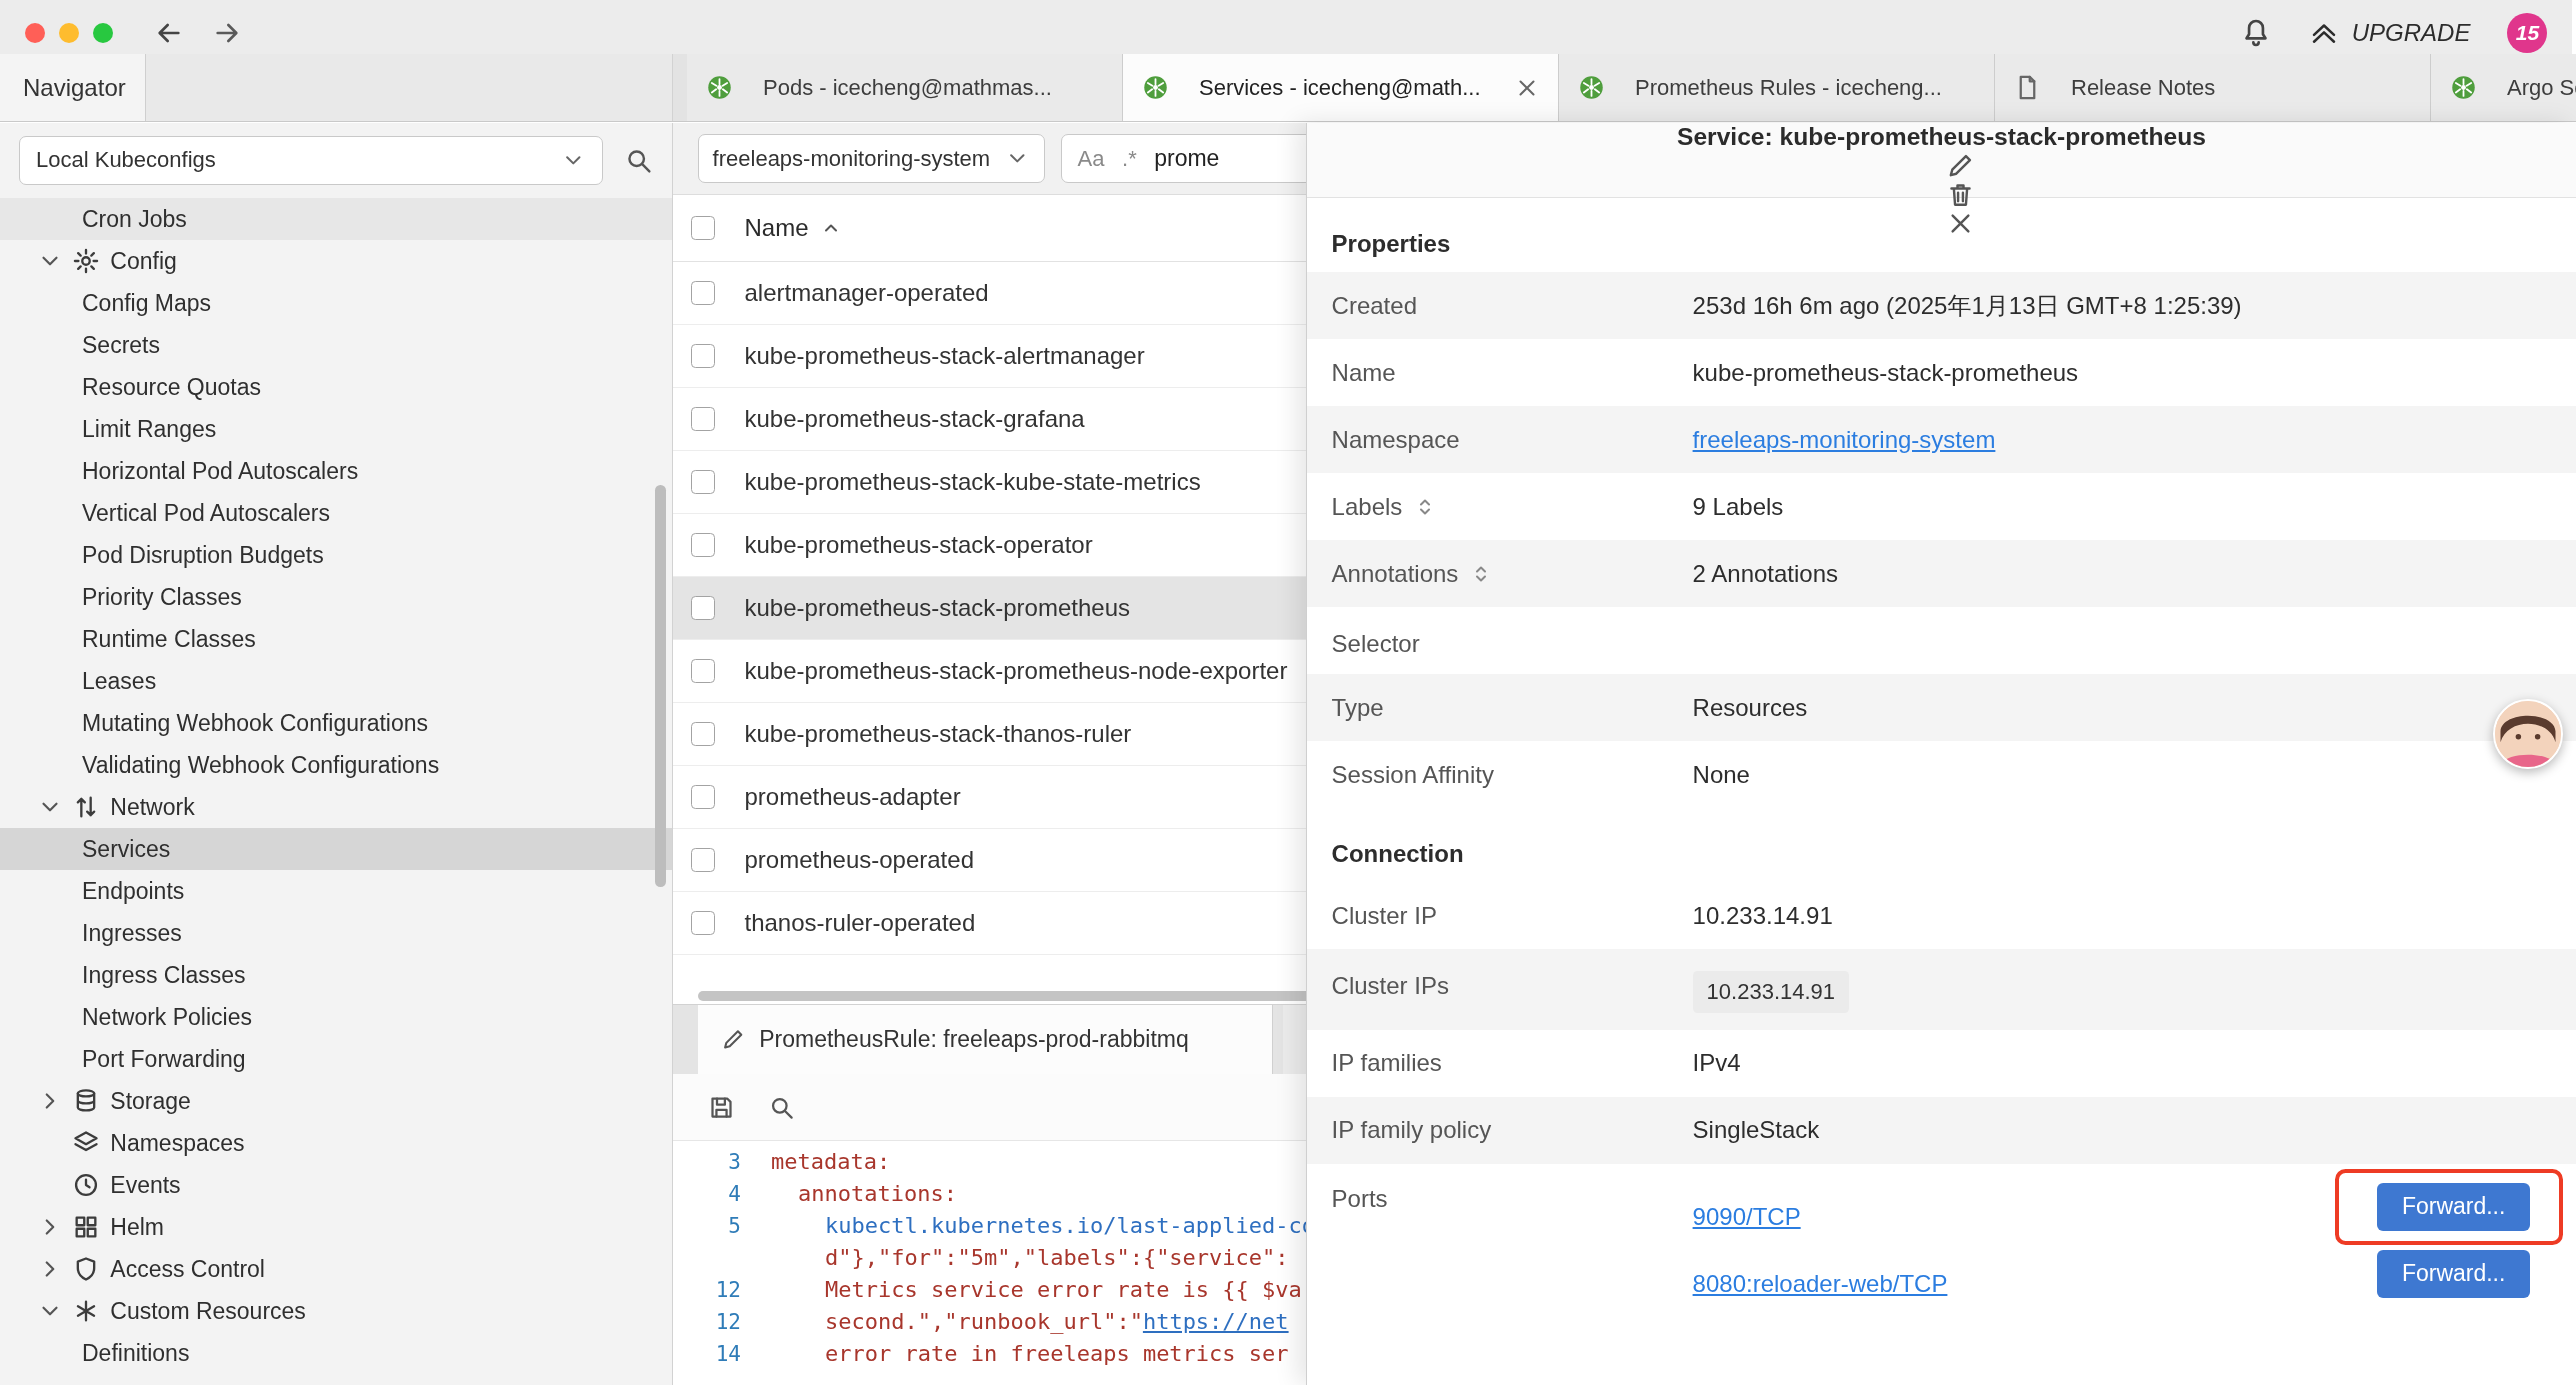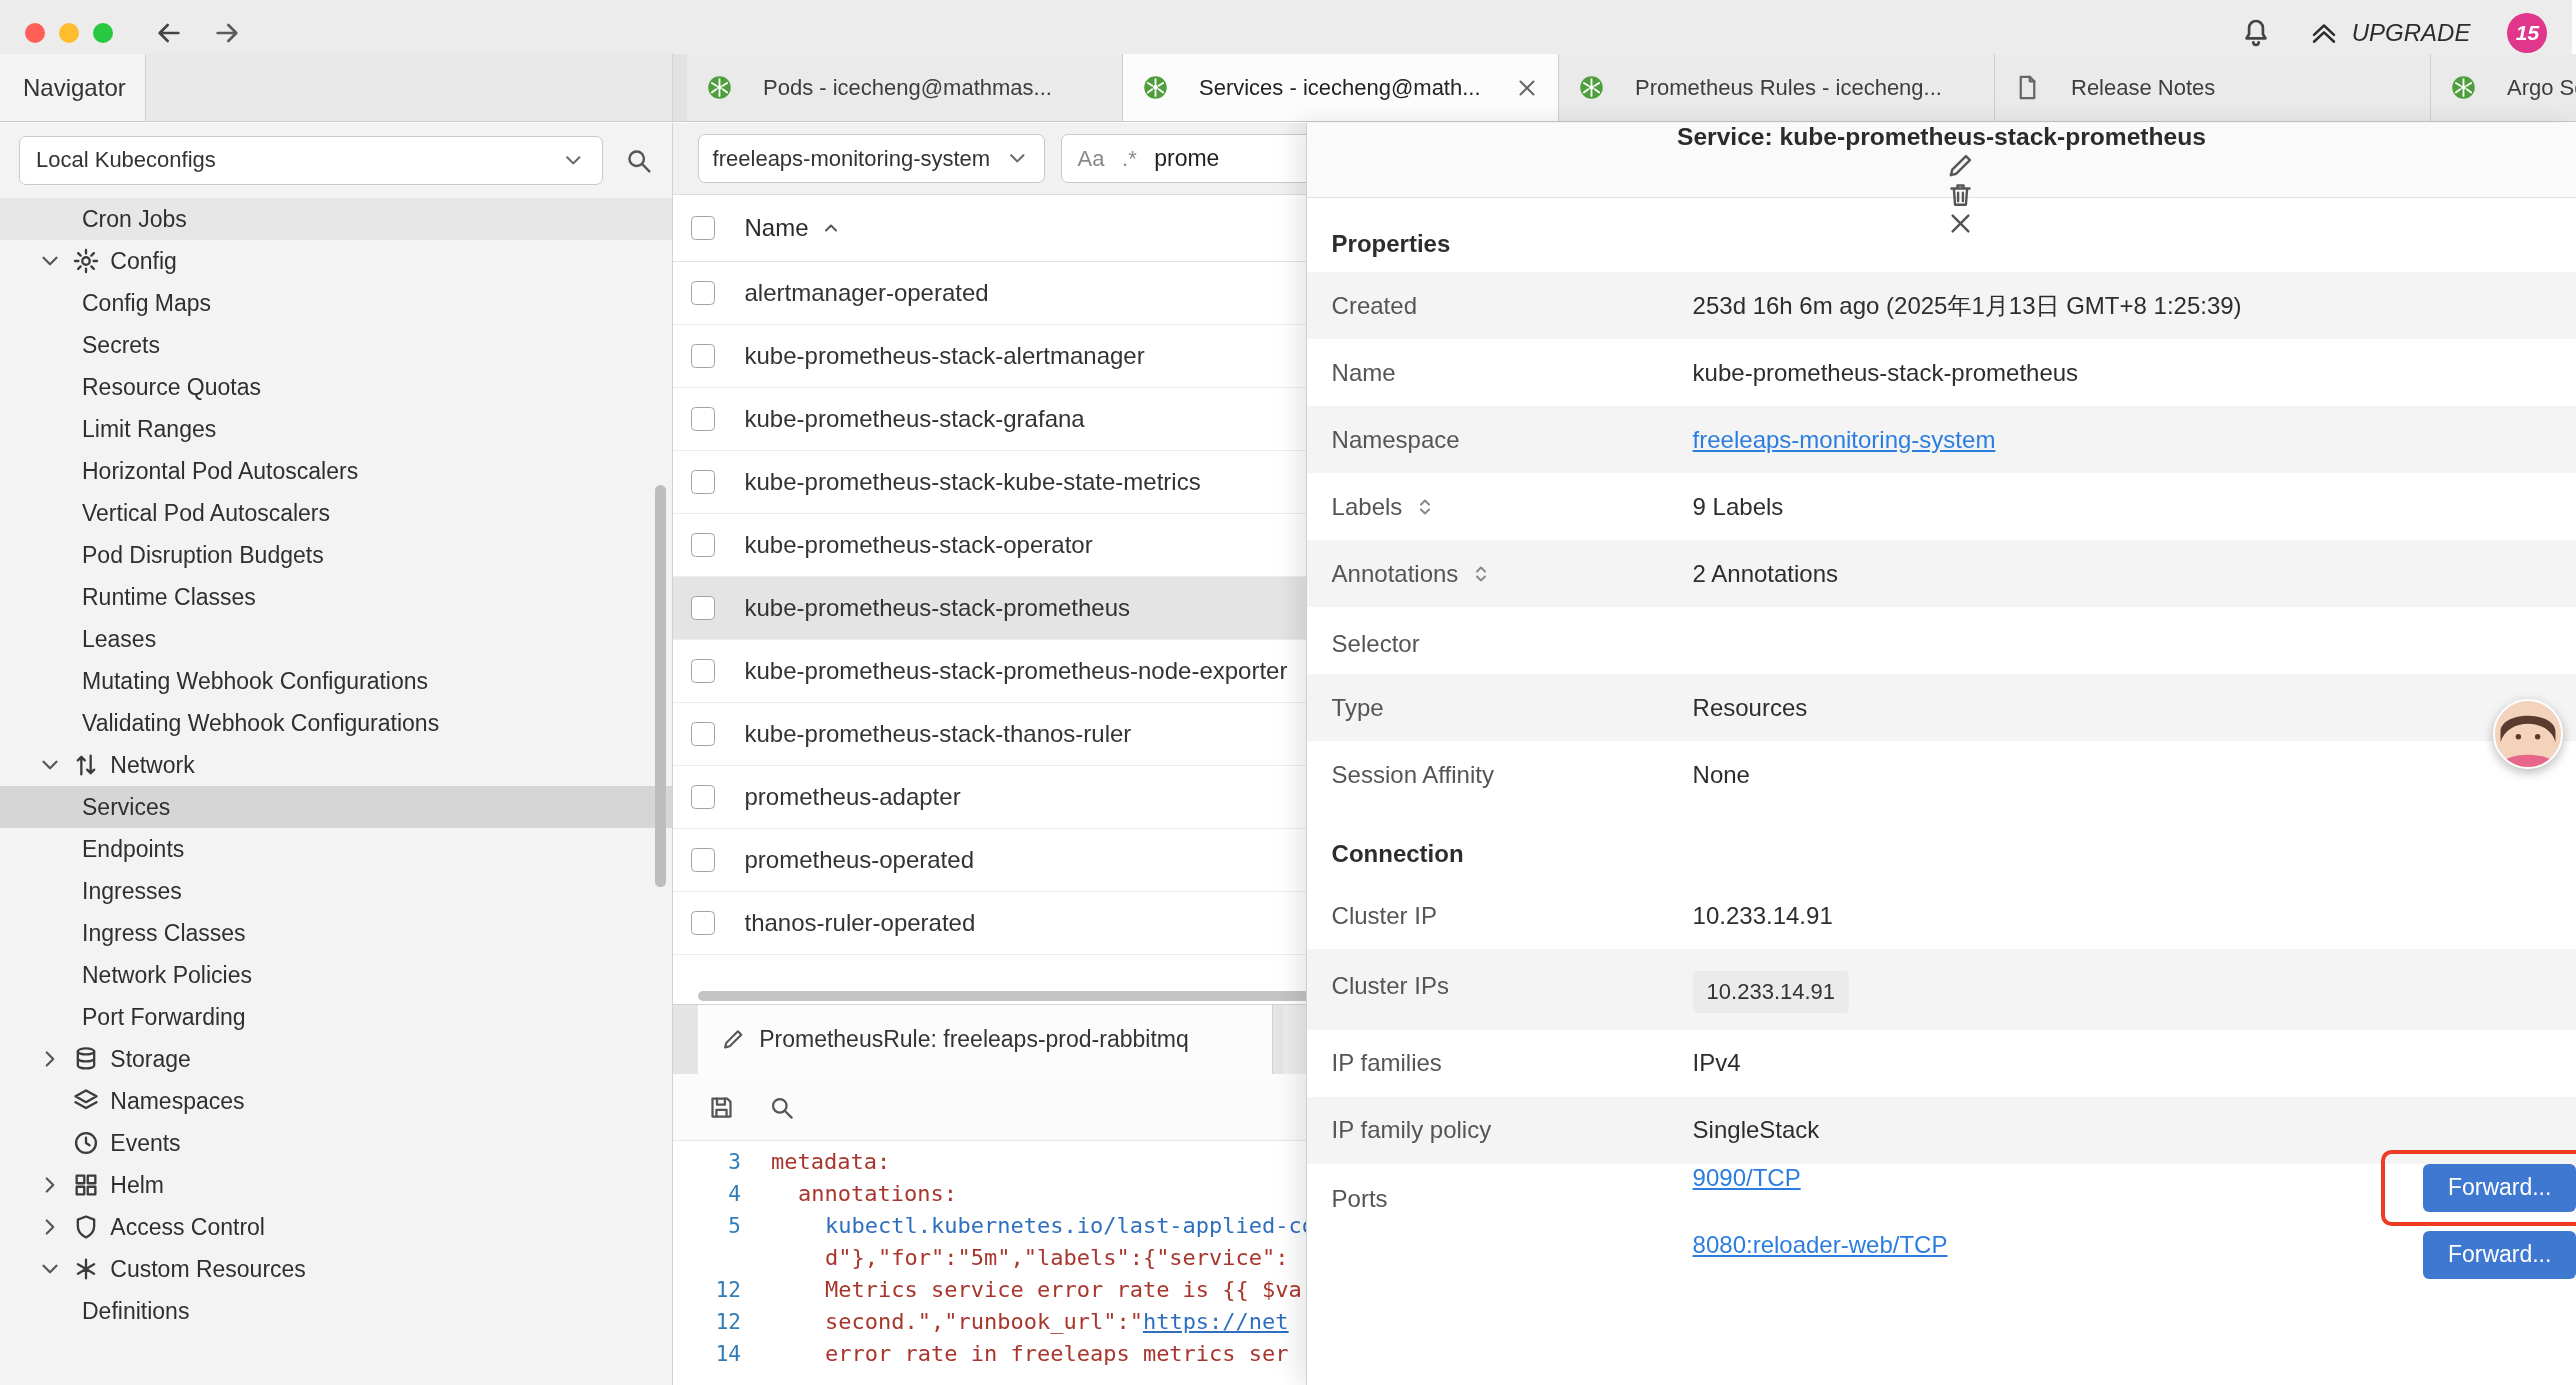--- a/index.html
+++ b/index.html
@@ -100,21 +100,21 @@
   .dlabel{width:361px;flex:none;color:#555;display:flex;align-items:center;gap:10.5px;}
   .sorticon{width:24px;height:24px;color:#888;flex:none;cursor:pointer;}
   .dvalue{flex:1;color:#2d2d2d;min-width:0;}
   .dlink{color:#2b7de0;text-decoration:underline;cursor:pointer;}
   .chip{background:#ebebeb;border-radius:4.4px;padding:8px 14px;font-size:22px;color:#333;display:inline-block;white-space:nowrap;}
   .chipline{margin:6.1px 0;}
   .drow.tall{align-items:flex-start;padding-top:16px;padding-bottom:10.5px;}
   .drow.tall .dlabel{margin-top:7px;}
   .drow.portsrow{align-items:flex-start;padding-top:0;padding-bottom:0;}
   .drow.portsrow .dlabel{margin-top:21px;}
-  .port-line{height:67px;display:flex;align-items:flex-start;justify-content:space-between;position:relative;}
+  .port-line{height:67px;display:flex;align-items:flex-end;justify-content:space-between;padding-right:46px;position:relative;}
   .fwd-wrap{position:relative;display:inline-block;}
   .fwd-btn{background:#3e78d1;color:#fff;border:none;border-radius:6.1px;padding:10.5px 24.6px;font-size:23px;
            font-family:"Liberation Sans",sans-serif;cursor:pointer;}
   .annot{position:absolute;left:-42px;right:-33px;top:-14px;bottom:-14px;border:4.4px solid #ee3b24;border-radius:10.5px;pointer-events:none;}
 
   
   .avatar{position:absolute;left:2493px;top:699px;width:70px;height:70px;border-radius:50%;border:2.6px solid #fff;
           box-shadow:0 3.5px 10.5px rgba(0,0,0,.28);overflow:hidden;z-index:20;cursor:pointer;background:#f3d3bc;}
 </style>
 </head>
@@ -275,20 +275,23 @@
         <div class="nav-item lvl2">
           <span class="nlabel">Horizontal Pod Autoscalers</span>
         </div>
         <div class="nav-item lvl2">
           <span class="nlabel">Vertical Pod Autoscalers</span>
         </div>
         <div class="nav-item lvl2">
           <span class="nlabel">Pod Disruption Budgets</span>
         </div>
         <div class="nav-item lvl2">
+          <span class="nlabel">Priority Classes</span>
+        </div>
+        <div class="nav-item lvl2">
           <span class="nlabel">Runtime Classes</span>
         </div>
         <div class="nav-item lvl2">
           <span class="nlabel">Leases</span>
         </div>
         <div class="nav-item lvl2">
           <span class="nlabel">Mutating Webhook Configurations</span>
         </div>
         <div class="nav-item lvl2">
           <span class="nlabel">Validating Webhook Configurations</span>

